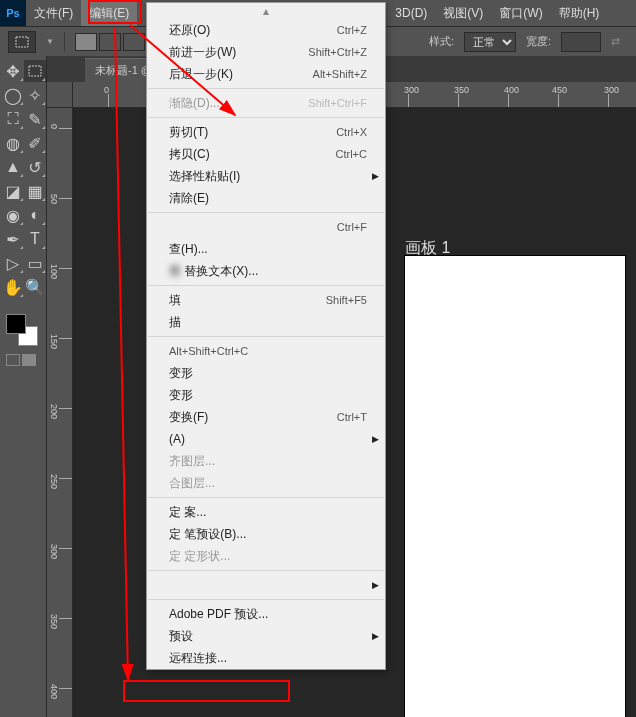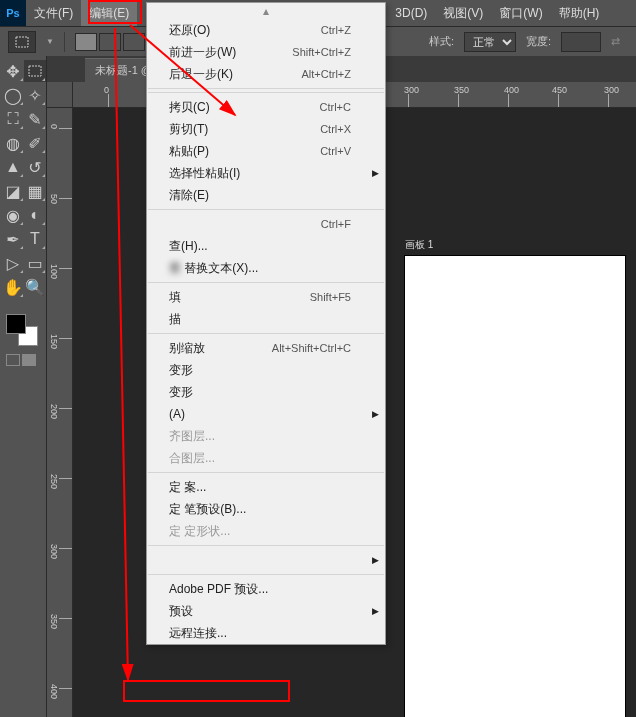--- a/index.html
+++ b/index.html
@@ -36,25 +36,25 @@
 
 .canvas-area { position: absolute; left: 47px; top: 82px; right: 0; bottom: 0; background: #262626; }
 .ruler-c { position: absolute; left: 0; top: 0; width: 26px; height: 26px; background: #535353; border-right: 1px solid #2a2a2a; border-bottom: 1px solid #2a2a2a; }
 .ruler-h { position: absolute; left: 26px; top: 0; right: 0; height: 26px; background: #535353; border-bottom: 1px solid #2a2a2a; overflow: hidden; }
 .ruler-v { position: absolute; left: 0; top: 26px; width: 26px; bottom: 0; background: #535353; border-right: 1px solid #2a2a2a; overflow: hidden; }
 .ruler-h .tick { position: absolute; top: 12px; width: 1px; height: 14px; background: #aaa; }
 .ruler-h .tick-l { position: absolute; top: 3px; font-size: 9px; color: #ccc; }
 .ruler-v .tick { position: absolute; left: 12px; height: 1px; width: 14px; background: #aaa; }
 .ruler-v .tick-l { position: absolute; left: 2px; font-size: 9px; color: #ccc; writing-mode: vertical-rl; }
 
-.artboard-label { position: absolute; left: 358px; top: 156px; color: #ddd; font-size: 10px; }
+.artboard-label { position: absolute; left: 358px; top: 156px; color: #ddd; font-size: 16px; }
 .artboard { position: absolute; left: 358px; top: 174px; width: 220px; height: 535px; background: #fff; box-shadow: 0 0 0 1px #000; }
 
 .dropdown { position: absolute; left: 146px; top: 2px; width: 240px; background: #f0f0f0; border: 1px solid #999; box-shadow: 2px 2px 6px rgba(0,0,0,0.3); font-size: 12px; z-index: 100; }
-.dd-item { height: 22px; display: flex; align-items: center; padding: 0 34px 0 22px; position: relative; color: #222; }
+.dd-item { height: 22px; display: flex; align-items: center; padding: 0 18px 0 22px; position: relative; color: #222; }
 .dd-item.disabled { color: #999; }
 .dd-sep { height: 1px; background: #d4d4d4; margin: 3px 1px; }
 .dd-label { flex: 1; white-space: nowrap; }
 .dd-key { color: #555; font-size: 11px; }
 .dd-item.disabled .dd-key { color: #bbb; }
 .dd-sub { position: absolute; right: 6px; font-size: 9px; }
 .dd-top { height: 16px; display: flex; align-items: center; justify-content: center; color: #888; }
 
 .blur { filter: blur(3px); }
 
@@ -222,41 +222,41 @@
        <span class="dd-key">Ctrl+Z</span>
 
      </div>
     <div class="dd-item">
        <span class="dd-label"><span class=""></span>前进一步(W)</span>
        <span class="dd-key">Shift+Ctrl+Z</span>
 
      </div>
     <div class="dd-item">
        <span class="dd-label"><span class=""></span>后退一步(K)</span>
-       <span class="dd-key">Alt+Ctrl+Z</span>
-
-     </div>
-    <div class="dd-sep"></div>
-    <div class="dd-sep"></div>
+       <span class="dd-key">Alt+Shift+Z</span>
+
+     </div>
+    <div class="dd-sep"></div>
+    <div class="dd-item disabled">
+       <span class="dd-label"><span class=""></span>渐隐(D)...</span>
+       <span class="dd-key">Shift+Ctrl+F</span>
+
+     </div>
+    <div class="dd-sep"></div>
+    <div class="dd-item">
+       <span class="dd-label"><span class=""></span>剪切(T)</span>
+       <span class="dd-key">Ctrl+X</span>
+
+     </div>
     <div class="dd-item">
        <span class="dd-label"><span class=""></span>拷贝(C)</span>
        <span class="dd-key">Ctrl+C</span>
 
      </div>
     <div class="dd-item">
-       <span class="dd-label"><span class=""></span>剪切(T)</span>
-       <span class="dd-key">Ctrl+X</span>
-
-     </div>
-    <div class="dd-item">
-       <span class="dd-label"><span class=""></span>粘贴(P)</span>
-       <span class="dd-key">Ctrl+V</span>
-
-     </div>
-    <div class="dd-item">
        <span class="dd-label"><span class=""></span>选择性粘贴(I)</span>
 
        <span class="dd-sub">▶</span>
      </div>
     <div class="dd-item">
        <span class="dd-label"><span class=""></span>清除(E)</span>
 
      </div>
     <div class="dd-sep"></div>
     <div class="dd-item">
@@ -277,30 +277,34 @@
        <span class="dd-label"><span class=" blur"></span>填    </span>
        <span class="dd-key">Shift+F5</span>
 
      </div>
     <div class="dd-item">
        <span class="dd-label"><span class=" blur"></span>描    </span>
 
      </div>
     <div class="dd-sep"></div>
     <div class="dd-item">
-       <span class="dd-label"><span class=" blur">    </span>别缩放</span>
        <span class="dd-key">Alt+Shift+Ctrl+C</span>
 
      </div>
     <div class="dd-item">
        <span class="dd-label"><span class=" blur">    </span>变形</span>
 
      </div>
     <div class="dd-item">
        <span class="dd-label"><span class=" blur"></span>    变形</span>
+
+     </div>
+    <div class="dd-item">
+       <span class="dd-label"><span class=" blur"></span>    变换(F)</span>
+       <span class="dd-key">Ctrl+T</span>
 
      </div>
     <div class="dd-item">
        <span class="dd-label"><span class=" blur"></span>    (A)</span>
 
        <span class="dd-sub">▶</span>
      </div>
     <div class="dd-item disabled">
        <span class="dd-label"><span class=" blur"></span>    齐图层...</span>
 

